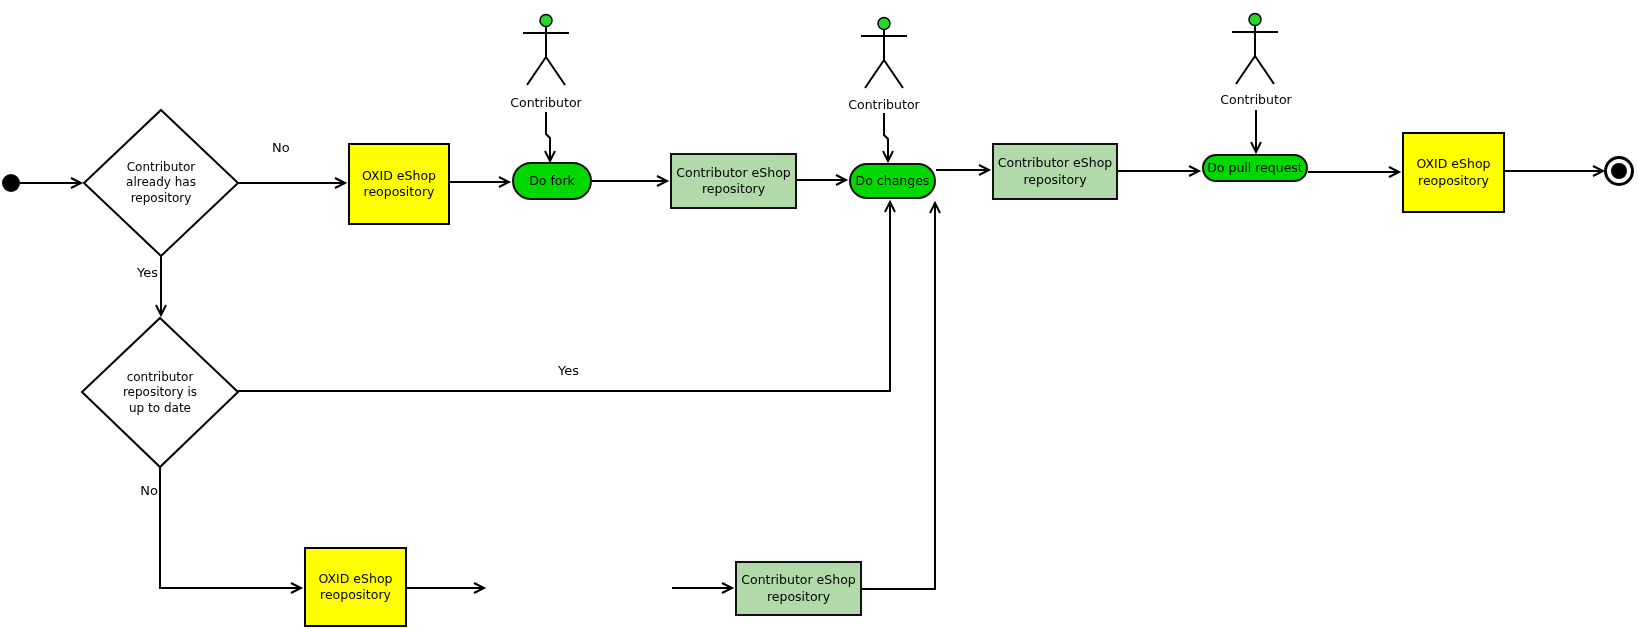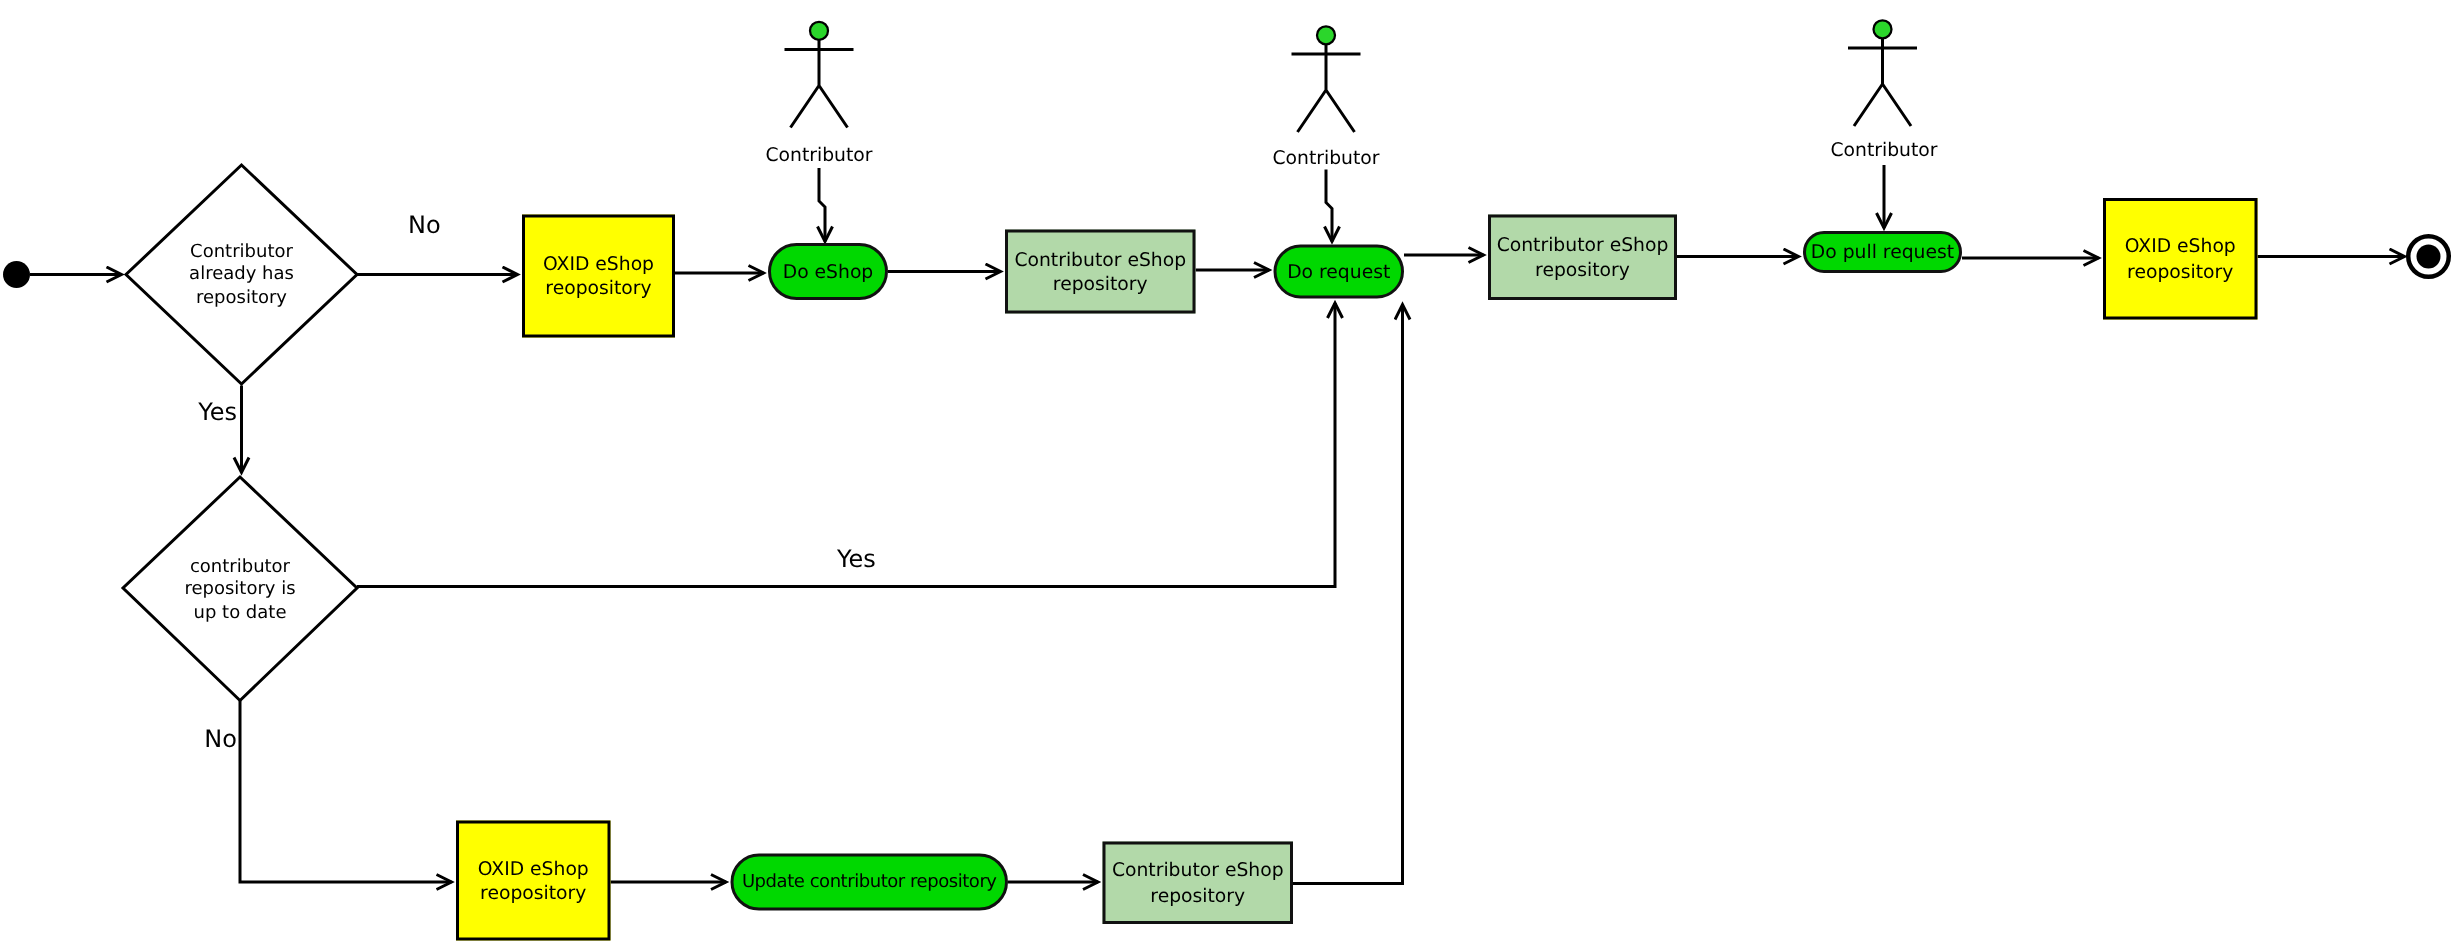--- a/index.html
+++ b/index.html
@@ -17,21 +17,21 @@
     display:flex;align-items:center;justify-content:center;
     text-align:center;
     white-space:pre-line;
     font-size:12.5px;line-height:1.3;
     box-sizing:border-box;
   }
   .ybox{background:var(--store-yellow);border:2px solid #000;}
   .gbox{background:var(--object-green);border:2px solid #111;}
   .pill{background:var(--action-green);border:2px solid #111;}
   .diamond-text{font-size:12px;line-height:1.3;background:transparent;}
-  .edge-label{position:absolute;font-size:16px;line-height:1.1;}
+  .edge-label{position:absolute;font-size:13px;line-height:1.1;}
   .actor-label{position:absolute;font-size:12.5px;text-align:center;width:120px;}
   .shape{fill:#fff;stroke:#000;stroke-width:2;}
   .edge{fill:none;stroke:#000;stroke-width:2;}
   .actor-line{fill:none;stroke:#000;stroke-width:2;}
   .actor-head{fill:var(--actor-head-green);stroke:#000;stroke-width:1.5;}
   .tight{letter-spacing:-0.3px;font-size:12px;}
 </style>
 </head>
 <body>
 
@@ -104,24 +104,23 @@
   <div class="node ybox" style="left:304px;top:547px;width:103px;height:80px;">OXID eShop
 reopository</div>
 
   <div class="node gbox" style="left:670px;top:153px;width:127px;height:56px;">Contributor eShop
 repository</div>
   <div class="node gbox" style="left:992px;top:143px;width:126px;height:57px;">Contributor eShop
 repository</div>
   <div class="node gbox" style="left:735px;top:561px;width:127px;height:55px;">Contributor eShop
 repository</div>
 
-  <div class="node pill" style="left:512px;top:162px;width:80px;height:38px;border-radius:19px;">Do eShop</div>
-  <div class="node pill" style="left:849px;top:163px;width:87px;height:36px;border-radius:18px;">Do request</div>
+  <div class="node pill" style="left:512px;top:162px;width:80px;height:38px;border-radius:19px;">Do fork</div>
+  <div class="node pill" style="left:849px;top:163px;width:87px;height:36px;border-radius:18px;">Do changes</div>
   <div class="node pill" style="left:1202px;top:154px;width:106px;height:28px;border-radius:19px;">Do pull request</div>
-  <div class="node pill tight" style="left:487px;top:569px;width:185px;height:38px;border-radius:19px;">Update contributor repository</div>
 
   <div class="edge-label" style="left:272px;top:141px;">No</div>
   <div class="edge-label" style="left:120px;top:266px;width:38px;text-align:right;">Yes</div>
   <div class="edge-label" style="left:558px;top:364px;">Yes</div>
   <div class="edge-label" style="left:124px;top:484px;width:34px;text-align:right;">No</div>
 
   <div class="actor-label" style="left:486px;top:95px;">Contributor</div>
   <div class="actor-label" style="left:824px;top:97px;">Contributor</div>
   <div class="actor-label" style="left:1196px;top:92px;">Contributor</div>
 

